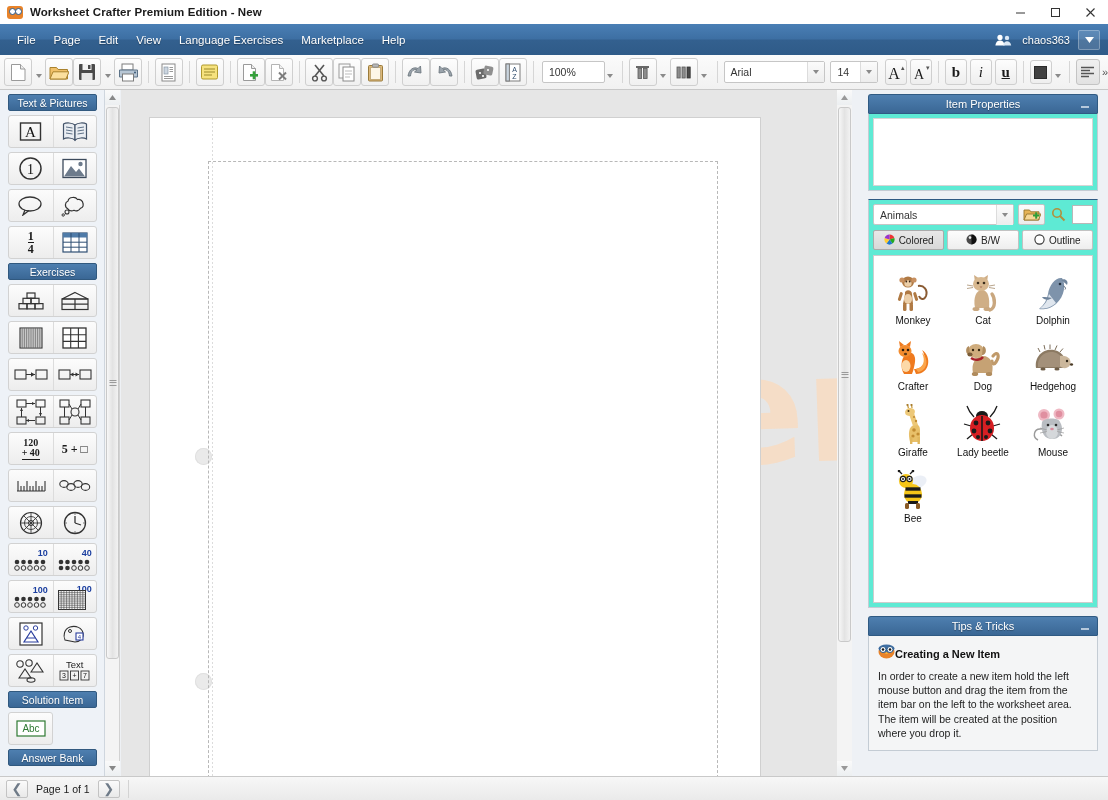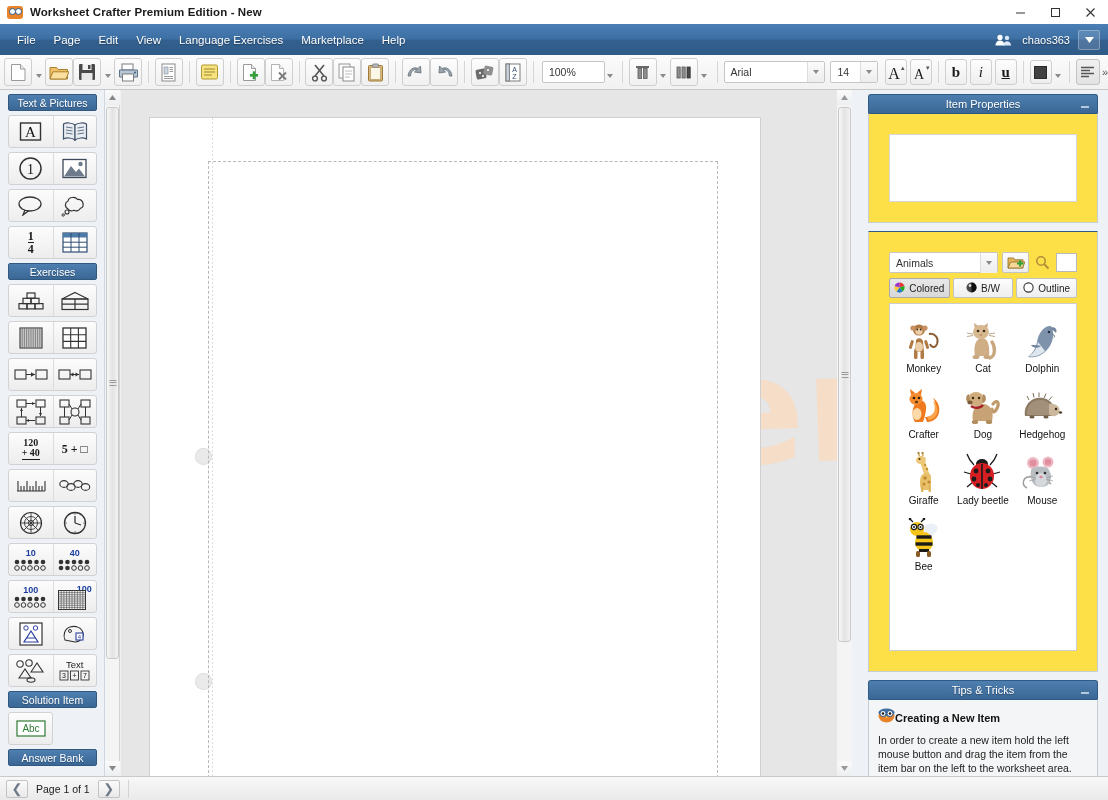--- a/index.html
+++ b/index.html
@@ -157,21 +157,21 @@
     position: relative;
   }
   .item-cell + .item-cell { border-left: 1px solid #dcdcdc; }
   .solo-row { margin: 4px 8px; height: 33px; width: 45px;
     background: linear-gradient(to bottom,#fcfcfc,#ededed);
     border: 1px solid #d2d2d2; border-radius: 3px;
     display:flex;align-items:center;justify-content:center;}
   .num-ico { font-size: 10px; font-weight: bold; color:#1a1a1a; line-height: 1; text-align:center;
              font-family:"Liberation Serif", serif; }
   .num-ico .u { border-bottom: 1.4px solid #1a1a1a; padding-bottom:1px; display:inline-block; }
-  .blue-n { color: #1b3fa0; font-weight: bold; font-size: 9px; font-family:"Liberation Sans",sans-serif;}
+  .blue-n { color: #1b3fa0; font-weight: bold; font-size: 9px; font-family:"Liberation Sans",sans-serif;text-align:right;}
   .txt-ico { font-size: 9.5px; color:#1a1a1a; text-align:center; line-height:1.05; }
 
   
   .lscroll {
     position: absolute; left: 105px; top: 90px; width: 15px; height: 686px;
     background: #f4f4f4; border-right: 1px solid #d2d2d2;
   }
   .sb-arrow {
     width: 15px; height: 15px; background: linear-gradient(to bottom,#fafafa,#eceff1);
     display:flex;align-items:center;justify-content:center;
@@ -231,22 +231,22 @@
     position: relative; display: flex; align-items: center; justify-content: center;
   }
   .panel-title {
     color: #fff; font-size: 11px; text-shadow: 0 1px 1px rgba(0,0,0,.35);
   }
   .panel-ctl {
     position: absolute; right: 7px; top: 0; height: 19px;
     display: flex; align-items: center; color: #e6eef7; font-size: 11px;
   }
   .panel-body {
-    background: #fde047; border: 1px solid #c4ccd4; border-top: 1px solid #2f5a83;
-    padding: 20px;
+    background: #5eead4; border: 1px solid #c4ccd4; border-top: 1px solid #2f5a83;
+    padding: 4px;
   }
   .prop-empty {
     background: #fff; border: 1px solid #d6d6d6; height: 68px;
   }
   
   .ca-row1 { display: flex; align-items: center; gap: 4px; margin-bottom: 5px; }
   .ca-combo { flex: 1 1 auto; height: 21px; }
   .ca-iconbtn {
     width: 27px; height: 21px; border: 1px solid #c4c4c4; border-radius: 2px;
     background: linear-gradient(to bottom,#fcfcfc,#ececec);

